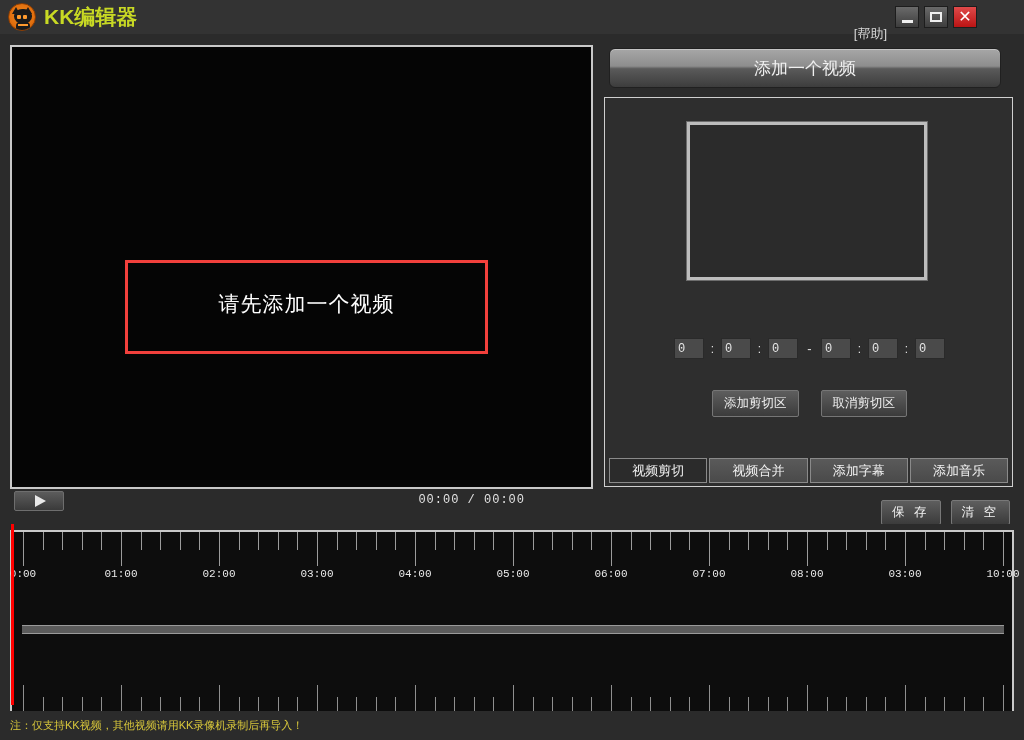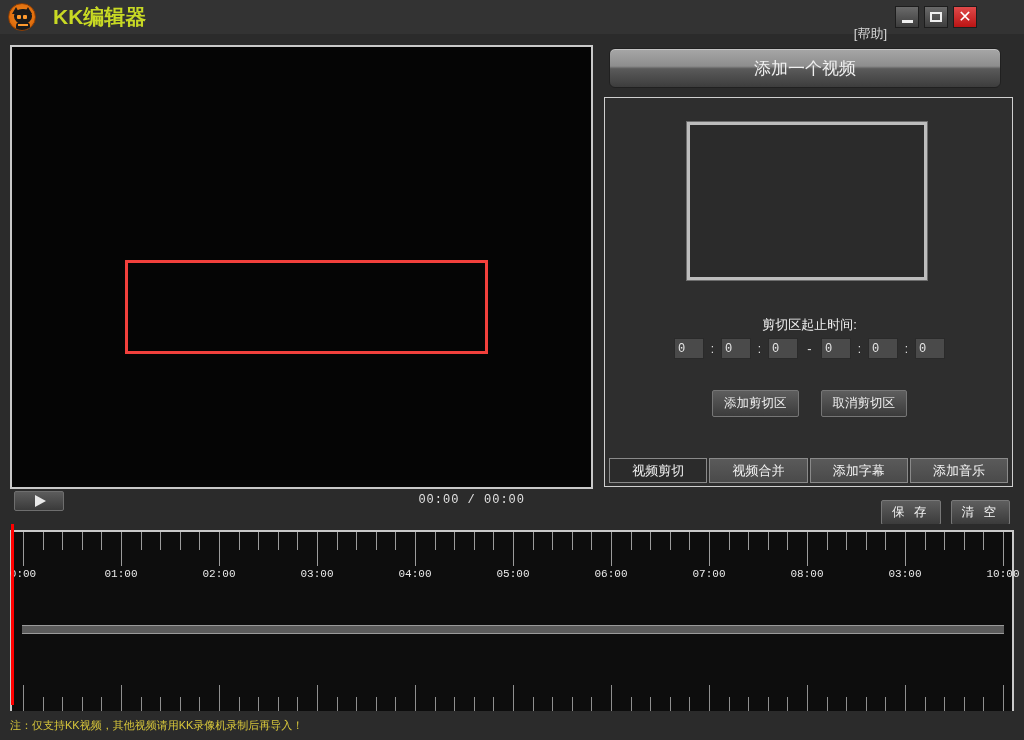--- a/index.html
+++ b/index.html
@@ -36,21 +36,21 @@
     position: absolute; top: 11px; width: 4px; height: 4px; background: #ff9a2e; border-radius: 1px;
   }
   #logo-icon .eye-l { left: 8px; } #logo-icon .eye-r { right: 8px; }
   #logo-icon .body {
     position: absolute; left: 7px; bottom: 0px; width: 14px; height: 8px; background: #1b1b1b; border-radius: 4px 4px 0 0;
   }
   #logo-icon .collar {
     position: absolute; left: 9px; bottom: 4px; width: 10px; height: 2px; background: #ff9a2e;
   }
   #logo-text {
-    margin-left: 17px; font-size: 21px; font-weight: bold; color: #c8d924;
+    margin-left: 8px; font-size: 21px; font-weight: bold; color: #c8d924;
     letter-spacing: 0px; line-height: 28px;
   }
   #help-label {
     position: absolute; right: 137px; top: 9px; font-size: 13px; color: #d6d6d6; margin-top: 16px;
   }
   .wbtn {
     position: absolute; top: 6px; width: 24px; height: 22px;
     display: flex; align-items: center; justify-content: center;
     border: 1px solid #1d1d1d;
   }
@@ -212,36 +212,36 @@
   <div class="wbtn" id="btn-max">
       <div class="glyph"></div>
     </div>
   <div class="wbtn" id="btn-close">
       <div class="glyph">✕</div>
     </div>
 </div>
 
 <div id="video-panel">
   <div id="vip-overlay">
+    <div id="vip-title">请先添加一个视频</div>
   </div>
 </div>
 
 <div id="player-bar">
   <div id="play-button">
     <div class="tri"></div>
   </div>
   <div id="time-display">00:00 / 00:00</div>
 </div>
 
 <div id="add-video-button">添加一个视频</div>
 
 <div id="right-panel">
   <div id="thumb-box"></div>
 
-  <div id="clip-time-label">剪切区起止时间:</div>
 
   <div id="time-inputs">
     <div class="tinput">0</div>
     <div class="tsep">:</div>
     <div class="tinput">0</div>
     <div class="tsep">:</div>
     <div class="tinput">0</div>
     <div class="tdash">-</div>
     <div class="tinput">0</div>
     <div class="tsep">:</div>

